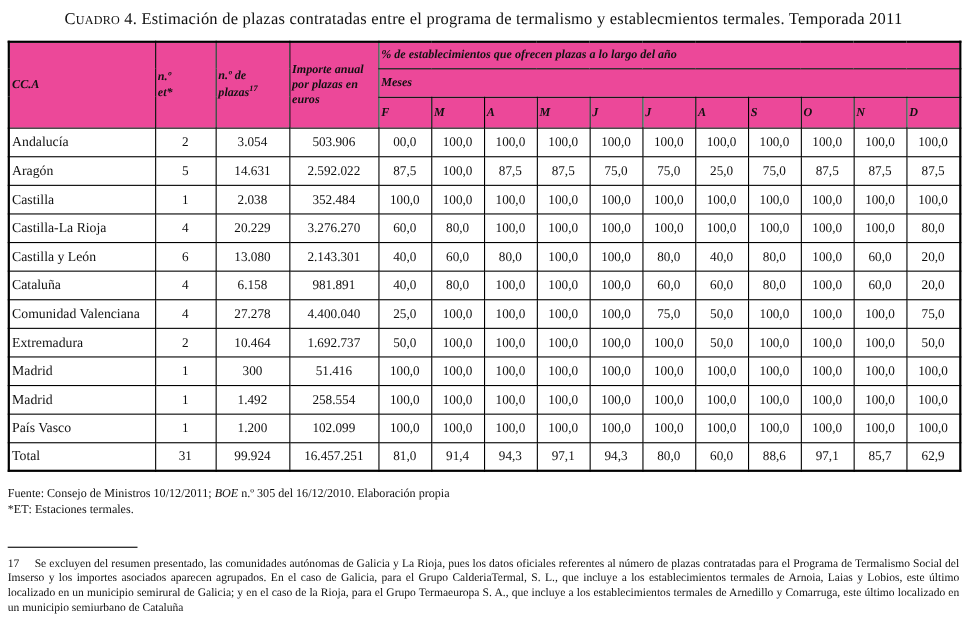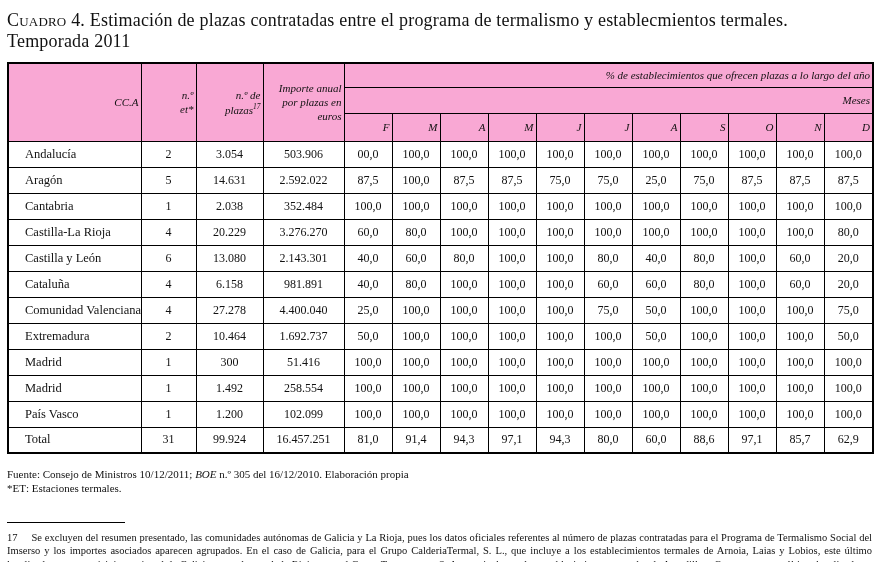--- a/index.html
+++ b/index.html
@@ -10,59 +10,60 @@
     font-family: "Liberation Serif", "DejaVu Serif", serif;
     color: #111;
   }
   .page {
     width: 879px;
     height: 562px;
     padding: 6px 7px 0 7px;
     overflow: hidden;
   }
   .title {
-    font-size: 18px;
+    text-align: center;
+    font-size: 15px;
     margin: 4px 0 10px 0;
     letter-spacing: 0.2px;
   }
   .title .caps { font-variant: small-caps; }
   table.data-table {
     border-collapse: collapse;
     table-layout: fixed;
     width: 865px;
     border: 2px solid #000;
   }
   table.data-table th, table.data-table td {
     border: 1px solid #000;
     overflow: hidden;
     white-space: nowrap;
   }
   table.data-table th {
-    background: #f9a8d4;
+    background: #ec4899;
     font-style: italic;
-    font-weight: normal;
+    font-weight: bold;
     font-size: 11px;
-    text-align: right;
+    text-align: left;
     line-height: 1.3;
     padding: 1px 2px;
   }
   th.pct-h { height: 24px; }
   th.meses-h { height: 26px; }
   th.month-h { height: 28px; font-size: 11.5px; }
   th sup { font-size: 7.5px; font-style: italic; }
   table.data-table td {
     font-size: 12px;
     text-align: center;
     height: 26px;
     padding: 1px 2px;
     background: #fff;
   }
   table.data-table td.cca-cell {
     text-align: left;
-    padding-left: 16px;
+    padding-left: 2px;
     font-size: 12.5px;
   }
   .source-block {
     margin-top: 14px;
     font-size: 11px;
     line-height: 1.25;
   }
   .source-block .sc { font-variant: small-caps; }
   .source-block .boe { font-variant: small-caps; font-style: italic; }
   .footnote-rule {
@@ -166,21 +167,21 @@
           <td>87,5</td>
           <td>75,0</td>
           <td>75,0</td>
           <td>25,0</td>
           <td>75,0</td>
           <td>87,5</td>
           <td>87,5</td>
           <td>87,5</td>
         </tr>
         <tr>
-          <td class="cca-cell">Cantabria</td>
+          <td class="cca-cell">Castilla</td>
           <td>1</td>
           <td>2.038</td>
           <td>352.484</td>
           <td>100,0</td>
           <td>100,0</td>
           <td>100,0</td>
           <td>100,0</td>
           <td>100,0</td>
           <td>100,0</td>
           <td>100,0</td>

